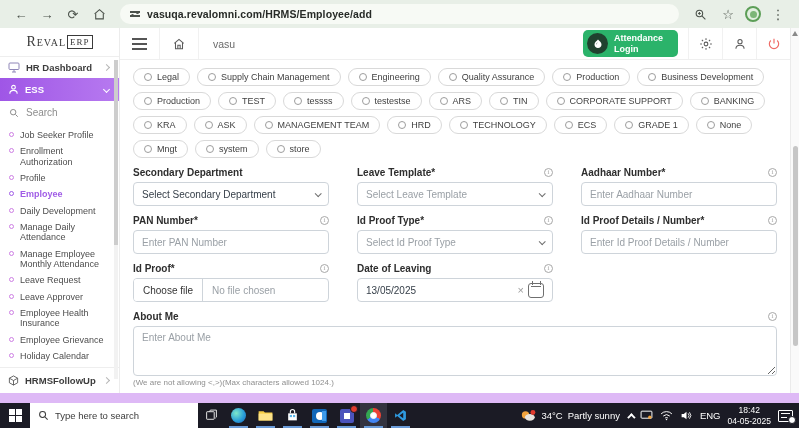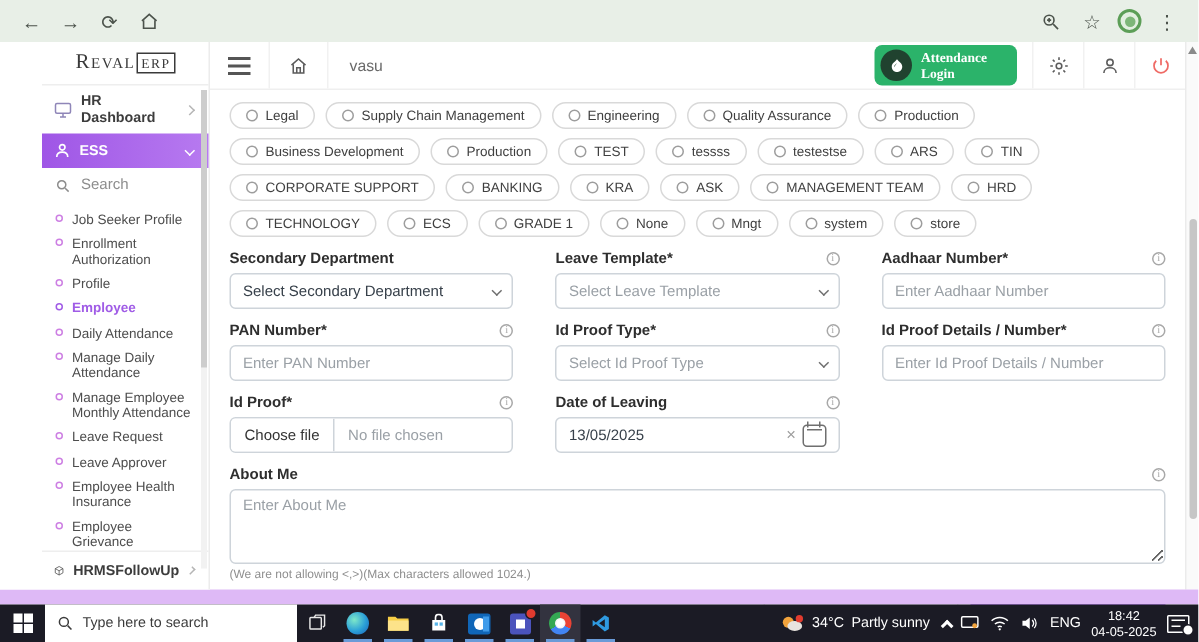--- a/index.html
+++ b/index.html
@@ -17,21 +17,21 @@
   .tune-icon i::after { content:""; position:absolute; width:3px; height:3px; border-radius:50%; background:#4b524b; top:-0.8px; }
   .tune-icon i:first-child::after { right:1px; } .tune-icon i:last-child::after { left:1px; }
   .browser-right { margin-left:auto; display:flex; align-items:center; gap:6px; }
   .avatar-circle { width:16px; height:16px; border-radius:50%; border:2px solid #5c9e57; background:#e2efe0; display:flex; align-items:center; justify-content:center; }
   .avatar-circle::after { content:""; width:7px; height:7px; border-radius:50%; background:#7db678; }
 
   
   .page { flex:1; display:flex; min-height:0; background:#fff; }
 
   
-  .sidebar { width:140px; flex-shrink:0; background:#fff; border-right:1px solid #ececec; display:flex; flex-direction:column; position:relative;padding-left:28px; }
+  .sidebar { width:120px; flex-shrink:0; background:#fff; border-right:1px solid #ececec; display:flex; flex-direction:column; position:relative; }
   .logo { height:29px; display:flex; align-items:center; justify-content:center; gap:1px; border-bottom:1px solid #eee; font-family:"Liberation Serif", serif; }
   .logo .lg-main { font-variant:small-caps; font-size:14px; letter-spacing:1px; color:#3a3a3a; }
   .logo .lg-box { font-size:9px; letter-spacing:1px; color:#3a3a3a; border:1px solid #3a3a3a; padding:1px 2px; }
   .side-row { display:flex; align-items:center; gap:6px; padding:5px 8px; }
   .side-row .lbl { font-size:9.5px; font-weight:bold; color:#3c3c3c; flex:1; }
   .chev-r { width:5px; height:5px; border:solid #b5b5b5; border-width:1.4px 1.4px 0 0; transform:rotate(45deg); margin-right:2px; }
   .ess { background:linear-gradient(90deg,#9f56e6,#b77af0); padding:6px 8px; }
   .ess .lbl { color:#fff; }
   .chev-d { width:5px; height:5px; border:solid #fff; border-width:0 1.4px 1.4px 0; transform:rotate(45deg); margin-right:2px; }
   .side-search { display:flex; align-items:center; gap:7px; padding:6px 9px; }
@@ -46,21 +46,21 @@
   .side-scrollbar { position:absolute; right:1px; top:32px; bottom:14px; width:4px; background:#f2f2f2; }
   .side-scrollbar .thumb { width:4px; height:58%; background:#cdcdcd; }
 
   
   .main { flex:1; display:flex; flex-direction:column; min-width:0; }
   .app-header { height:32px; background:#fff; border-bottom:1px solid #efefef; display:flex; align-items:center; flex-shrink:0; }
   .hcell { height:100%; display:flex; align-items:center; justify-content:center; padding:0 12px; border-right:1px solid #f1f1f1; }
   .burger { display:flex; flex-direction:column; gap:3px; cursor:pointer; }
   .burger i { width:15px; height:2px; background:#555; display:block; }
   .crumb { font-size:10.5px; color:#6a6a6a; padding:0 14px; }
-  .header-right { margin-left:auto; display:flex; align-items:center; height:100%;font-family:Liberation Serif, serif; }
+  .header-right { margin-left:auto; display:flex; align-items:center; height:100%; }
   .att-btn { align-self:center; display:flex; align-items:center; gap:6px; background:#2bb36a; border-radius:5px; padding:3px 12px 3px 4px; margin-right:10px; cursor:pointer; }
   .att-logo { width:21px; height:21px; border-radius:50%; background:#20422f; display:flex; align-items:center; justify-content:center; }
   .att-txt { color:#fff; font-size:9px; font-weight:bold; line-height:1.15; width:52px; }
   .icell { width:34px; height:100%; display:flex; align-items:center; justify-content:center; border-left:1px solid #f1f1f1; cursor:pointer; }
 
   .content { flex:1; background:#f6f7f8; min-height:0; }
   .card { background:#fff; padding:5px 13px 14px; }
 
   
   .chips { display:flex; flex-wrap:wrap; gap:6px 7px; padding:3px 0 9px; }
@@ -138,20 +138,27 @@
   <div class="browser">
     <div class="bicon">←</div>
     <div class="bicon">→</div>
     <div class="bicon">⟳</div>
     <div class="bicon">
       <svg width="13" height="13" viewBox="0 0 24 24" fill="none" stroke="#4b524b" stroke-width="2">
           <path d="M3 11 L12 3 L21 11"></path>
           <path d="M5 10 V20 H19 V10"></path>
         </svg>
     </div>
+    <div class="addr">
+      <span class="tune-icon">
+          <i></i>
+          <i></i>
+        </span>
+      <span class="url">vasuqa.revalomni.com/HRMS/Employee/add</span>
+    </div>
     <div class="browser-right">
       <div class="bicon">
         <svg width="13" height="13" viewBox="0 0 24 24" fill="none" stroke="#4b524b" stroke-width="2">
             <circle cx="10" cy="10" r="6"></circle>
             <path d="M15 15 L21 21"></path>
             <path d="M7.5 10 h5 M10 7.5 v5"></path>
           </svg>
       </div>
       <div class="bicon">☆</div>
       <div class="avatar-circle"></div>
@@ -206,21 +213,21 @@
             <span class="itxt">Profile</span>
           </li>
 
           <li class="active">
             <span class="bullet"></span>
             <span class="itxt">Employee</span>
           </li>
 
           <li>
             <span class="bullet"></span>
-            <span class="itxt">Daily Attendance</span>
+            <span class="itxt">Daily Development</span>
           </li>
 
           <li>
             <span class="bullet"></span>
             <span class="itxt">Manage Daily Attendance</span>
           </li>
 
           <li>
             <span class="bullet"></span>
             <span class="itxt">Manage Employee Monthly Attendance</span>

